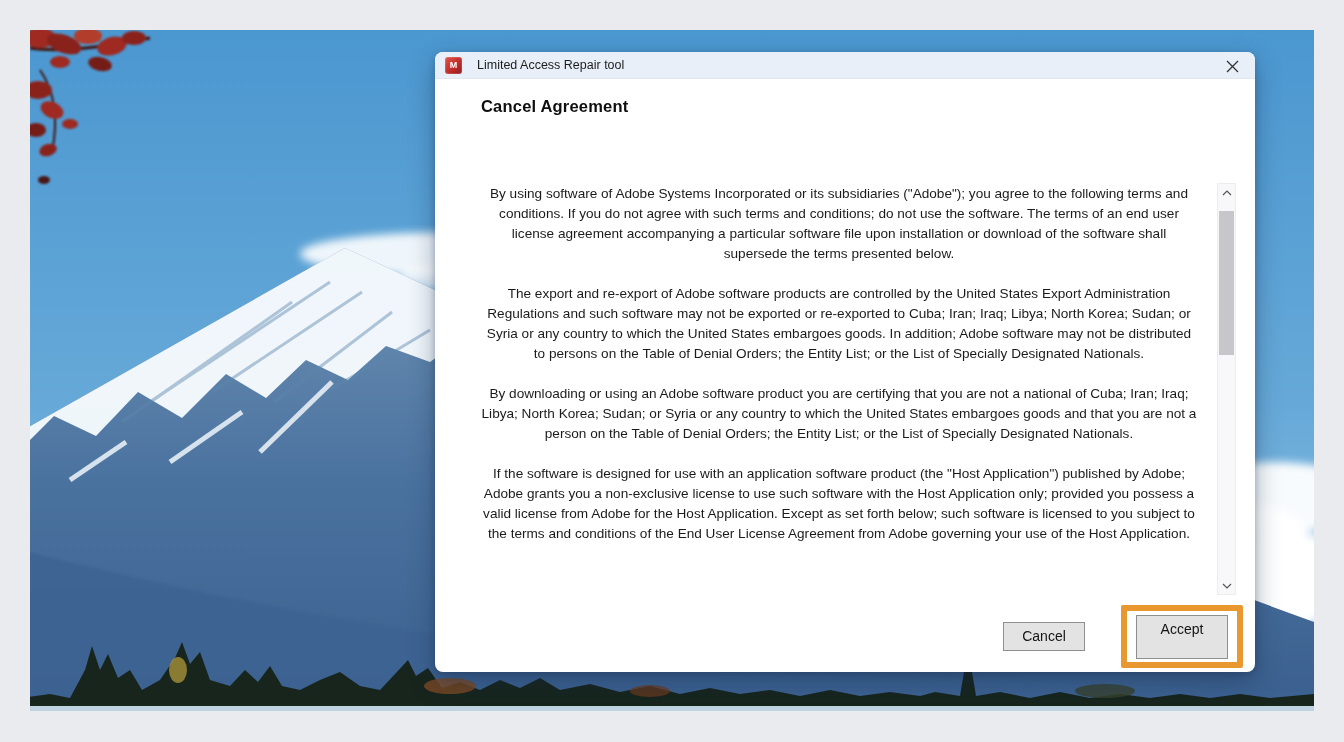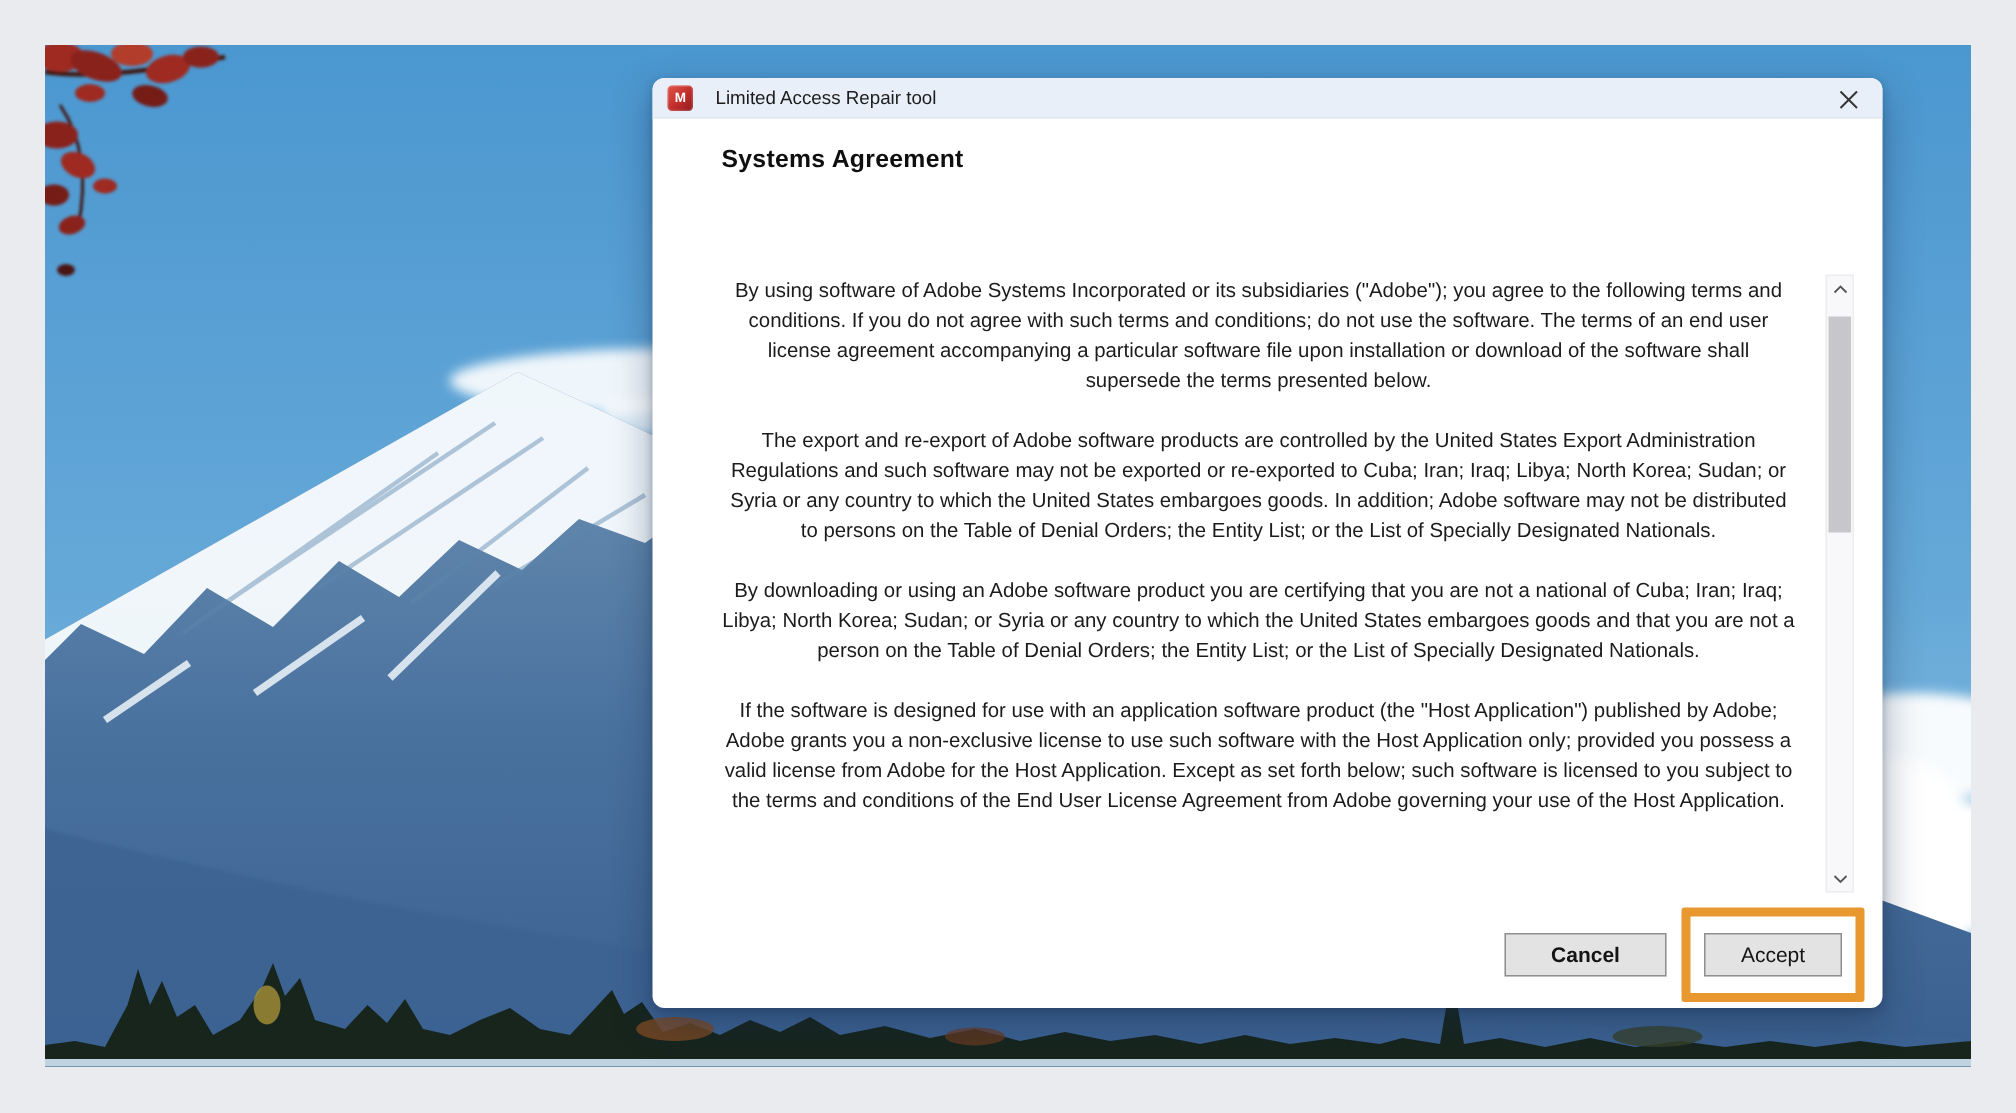--- a/index.html
+++ b/index.html
@@ -55,27 +55,27 @@
   .sbtn{width:17px;height:17px;display:flex;align-items:center;justify-content:center;flex:0 0 auto;cursor:pointer;}
   .strack{position:relative;flex:1;width:100%;}
   .sthumb{position:absolute;left:1px;top:10px;width:15px;height:144px;background:#c7c7cb;cursor:pointer;}
   
   .btn{
     position:absolute;height:29px;box-sizing:border-box;
     background:#e3e3e3;border:1px solid #8f8f8f;
     font-size:14px;color:#141414;text-align:center;line-height:27px;cursor:pointer;
     font-family:"Liberation Sans","DejaVu Sans",sans-serif;
   }
-  .cancel{left:568px;top:570px;width:108px;font-weight:bold;}
+  .cancel{left:568px;top:570px;width:82px;}
   .hibox{
     position:absolute;left:686px;top:553px;width:122px;height:63px;box-sizing:border-box;
     border:6px solid #e8982f;border-radius:2px;
     display:flex;align-items:center;justify-content:center;
   }
-  .accept{position:static;width:92px;height:29px;}
+  .accept{position:static;width:92px;height:44px;}
 </style>
 </head>
 <body>
 
 <div class="photo">
   <svg viewBox="0 0 1284 681" preserveAspectRatio="none">
     <defs>
       <linearGradient id="sky" x1="0" y1="0" x2="0" y2="1">
         <stop offset="0" stop-color="#4b97d0"></stop>
         <stop offset=".55" stop-color="#66a9d8"></stop>
@@ -170,21 +170,21 @@
   <div class="titlebar">
     <div class="appicon">M</div>
     <div class="wintitle">Limited Access Repair tool</div>
   </div>
   <div class="closebtn">
     <svg width="13" height="13" viewBox="0 0 13 13">
       <path d="M1,1 L12,12 M12,1 L1,12" stroke="#333333" stroke-width="1.3" fill="none"></path>
     </svg>
   </div>
 
-  <div class="heading">Systems Agreement</div>
+  <div class="heading">Cancel Agreement</div>
 
   <div class="license">
     <p>By using software of Adobe Systems Incorporated or its subsidiaries ("Adobe"); you agree to the following terms and conditions. If you do not agree with such terms and conditions; do not use the software. The terms of an end user license agreement accompanying a particular software file upon installation or download of the software shall supersede the terms presented below.</p>
     <p>The export and re-export of Adobe software products are controlled by the United States Export Administration Regulations and such software may not be exported or re-exported to Cuba; Iran; Iraq; Libya; North Korea; Sudan; or Syria or any country to which the United States embargoes goods. In addition; Adobe software may not be distributed to persons on the Table of Denial Orders; the Entity List; or the List of Specially Designated Nationals.</p>
     <p>By downloading or using an Adobe software product you are certifying that you are not a national of Cuba; Iran; Iraq; Libya; North Korea; Sudan; or Syria or any country to which the United States embargoes goods and that you are not a person on the Table of Denial Orders; the Entity List; or the List of Specially Designated Nationals.</p>
     <p>If the software is designed for use with an application software product (the "Host Application") published by Adobe; Adobe grants you a non-exclusive license to use such software with the Host Application only; provided you possess a valid license from Adobe for the Host Application. Except as set forth below; such software is licensed to you subject to the terms and conditions of the End User License Agreement from Adobe governing your use of the Host Application.</p>
   </div>
 
   <div class="sbar">
     <div class="sbtn">

